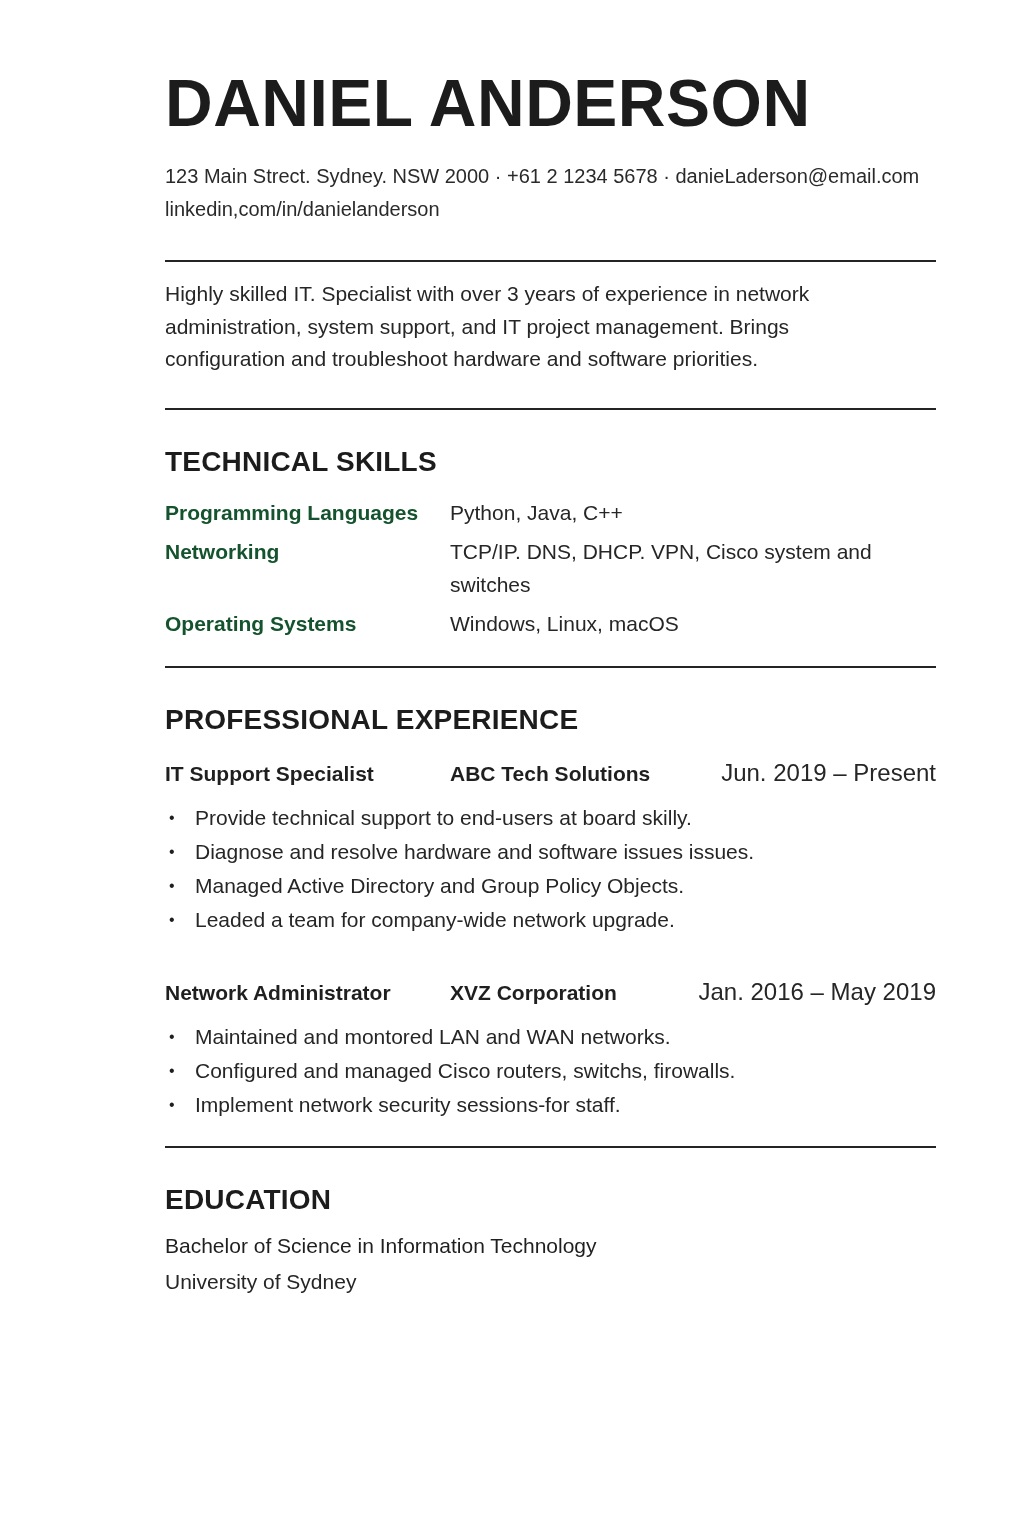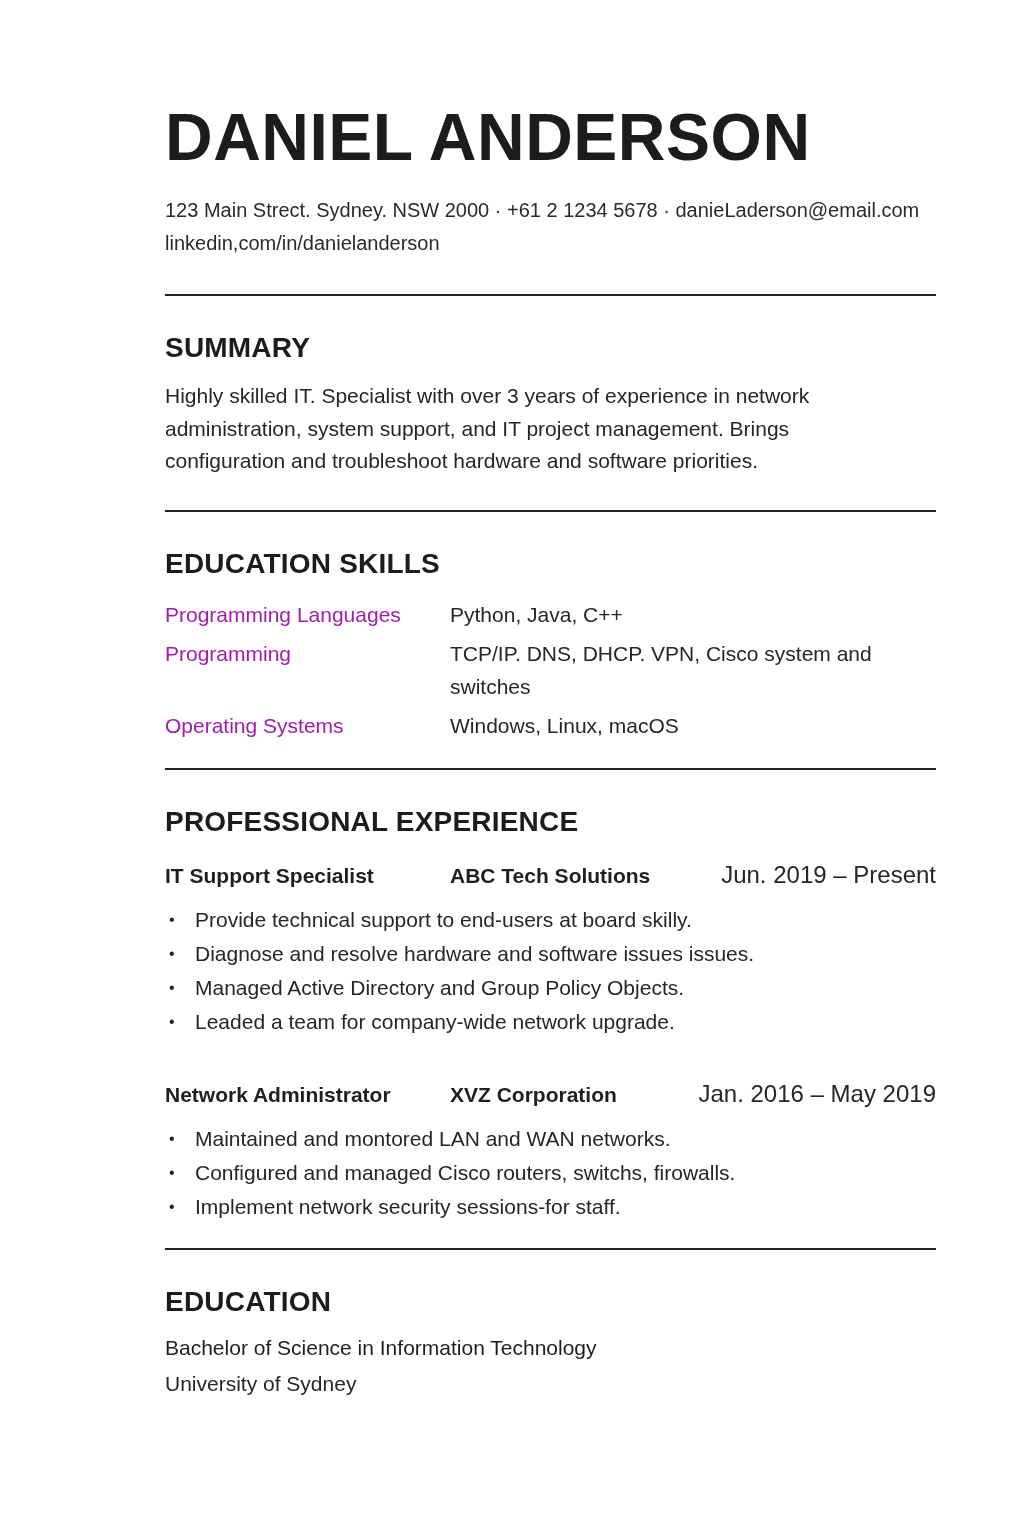--- a/index.html
+++ b/index.html
@@ -5,21 +5,21 @@
   * { box-sizing: border-box; }
   html, body { margin: 0; padding: 0; background: #ffffff; }
   body {
     width: 1024px; height: 1536px;
     font-family: "Liberation Sans", "DejaVu Sans", sans-serif;
     color: #1f1f1f;
   }
   .page {
     width: 1024px; height: 1536px;
     background: #ffffff;
-    padding: 104px 88px 0 165px;
+    padding: 70px 88px 0 165px;
     overflow: hidden;
   }
   .name {
     margin: 0;
     font-size: 66px;
     line-height: 1;
     font-weight: 700;
     letter-spacing: 0.5px;
     color: #1c1c1c;
     white-space: nowrap;
@@ -56,21 +56,21 @@
     color: #262626;
   }
   .skills-table {
     margin-top: 18px;
     display: grid;
     grid-template-columns: 285px 1fr;
     row-gap: 6px;
     font-size: 21px;
     line-height: 33px;
   }
-  .skill-label { font-weight: 400; color: #a21caf; }
+  .skill-label { font-weight: 700; color: #14532d; }
   .skill-value { color: #262626; }
   .job-header {
     margin-top: 22px;
     display: grid;
     grid-template-columns: 285px 1fr auto;
     align-items: baseline;
     font-size: 21px;
     line-height: 30px;
   }
   .job-header.second { margin-top: 40px; }
@@ -118,32 +118,31 @@
   <h1 class="name">DANIEL ANDERSON</h1>
 
   <div class="contact">
     <div class="line">123 Main Strect. Sydney. NSW 2000  · +61 2 1234 5678 · danieLaderson@email.com</div>
     <div class="line">linkedin,com/in/danielanderson</div>
   </div>
 
   <hr class="divider hr1">
 
   <section>
-    <h2 class="section-heading">SUMMARY</h2>
     <p class="summary-text">Highly skilled IT. Specialist with over 3 years of experience in network administration, system support, and IT project management. Brings configuration and troubleshoot hardware and software priorities.</p>
   </section>
 
   <hr class="divider hr2">
 
   <section>
-    <h2 class="section-heading">EDUCATION SKILLS</h2>
+    <h2 class="section-heading">TECHNICAL SKILLS</h2>
     <div class="skills-table">
       <div class="skill-label">Programming Languages</div>
       <div class="skill-value">Python, Java, C++</div>
-      <div class="skill-label">Programming</div>
+      <div class="skill-label">Networking</div>
       <div class="skill-value">TCP/IP. DNS, DHCP. VPN, Cisco system and switches</div>
       <div class="skill-label">Operating Systems</div>
       <div class="skill-value">Windows, Linux, macOS</div>
     </div>
   </section>
 
   <hr class="divider hr3">
 
   <section>
     <h2 class="section-heading">PROFESSIONAL EXPERIENCE</h2>

